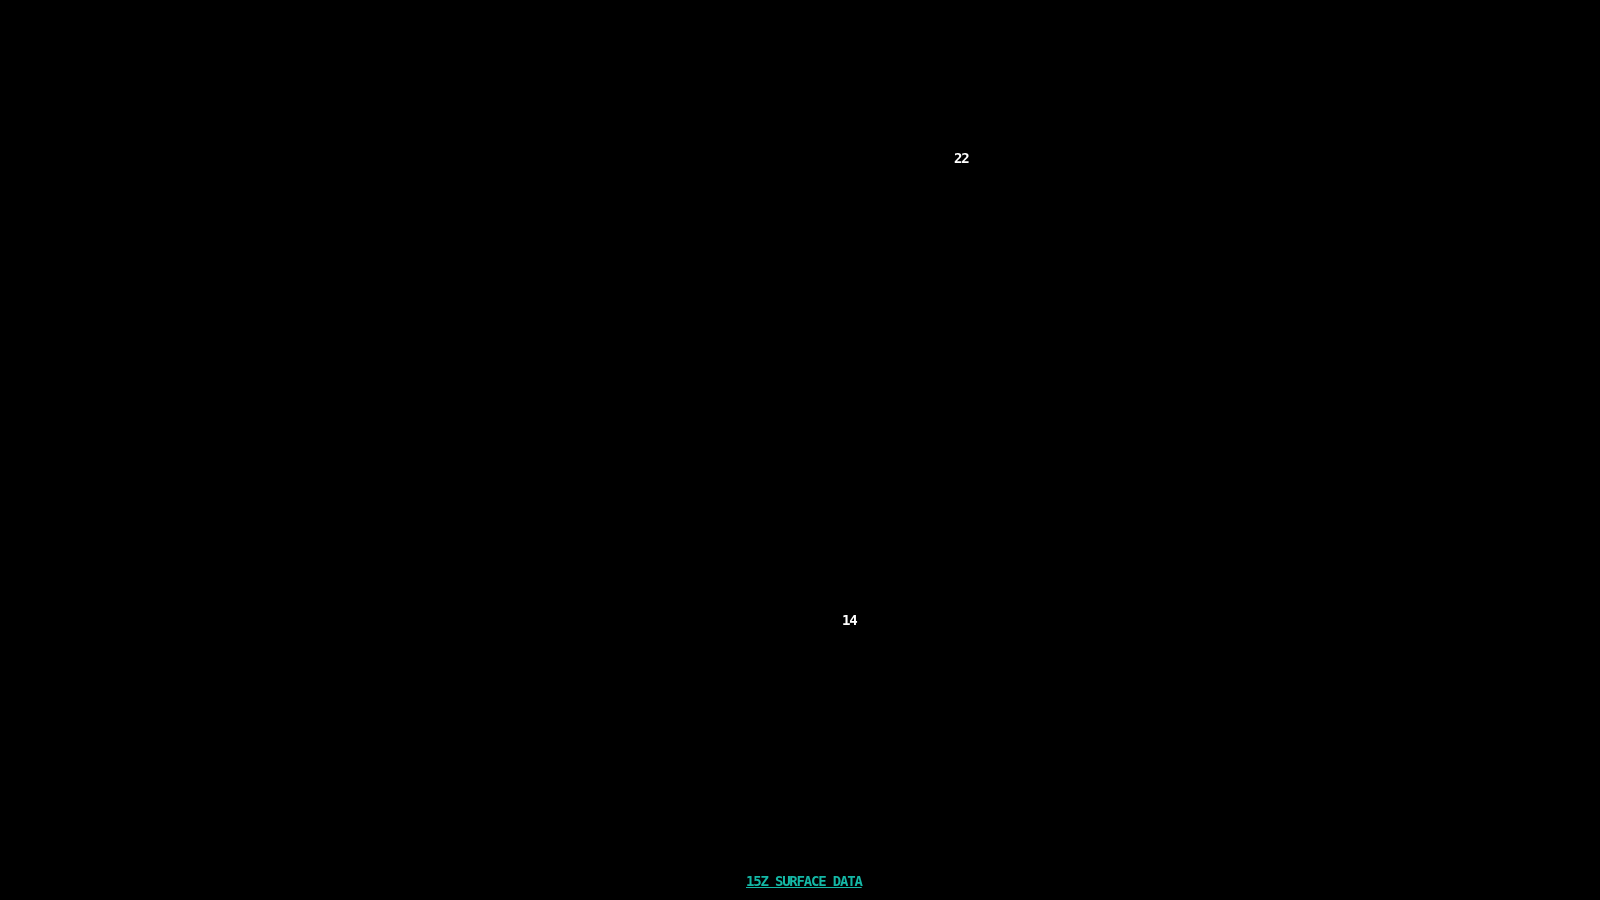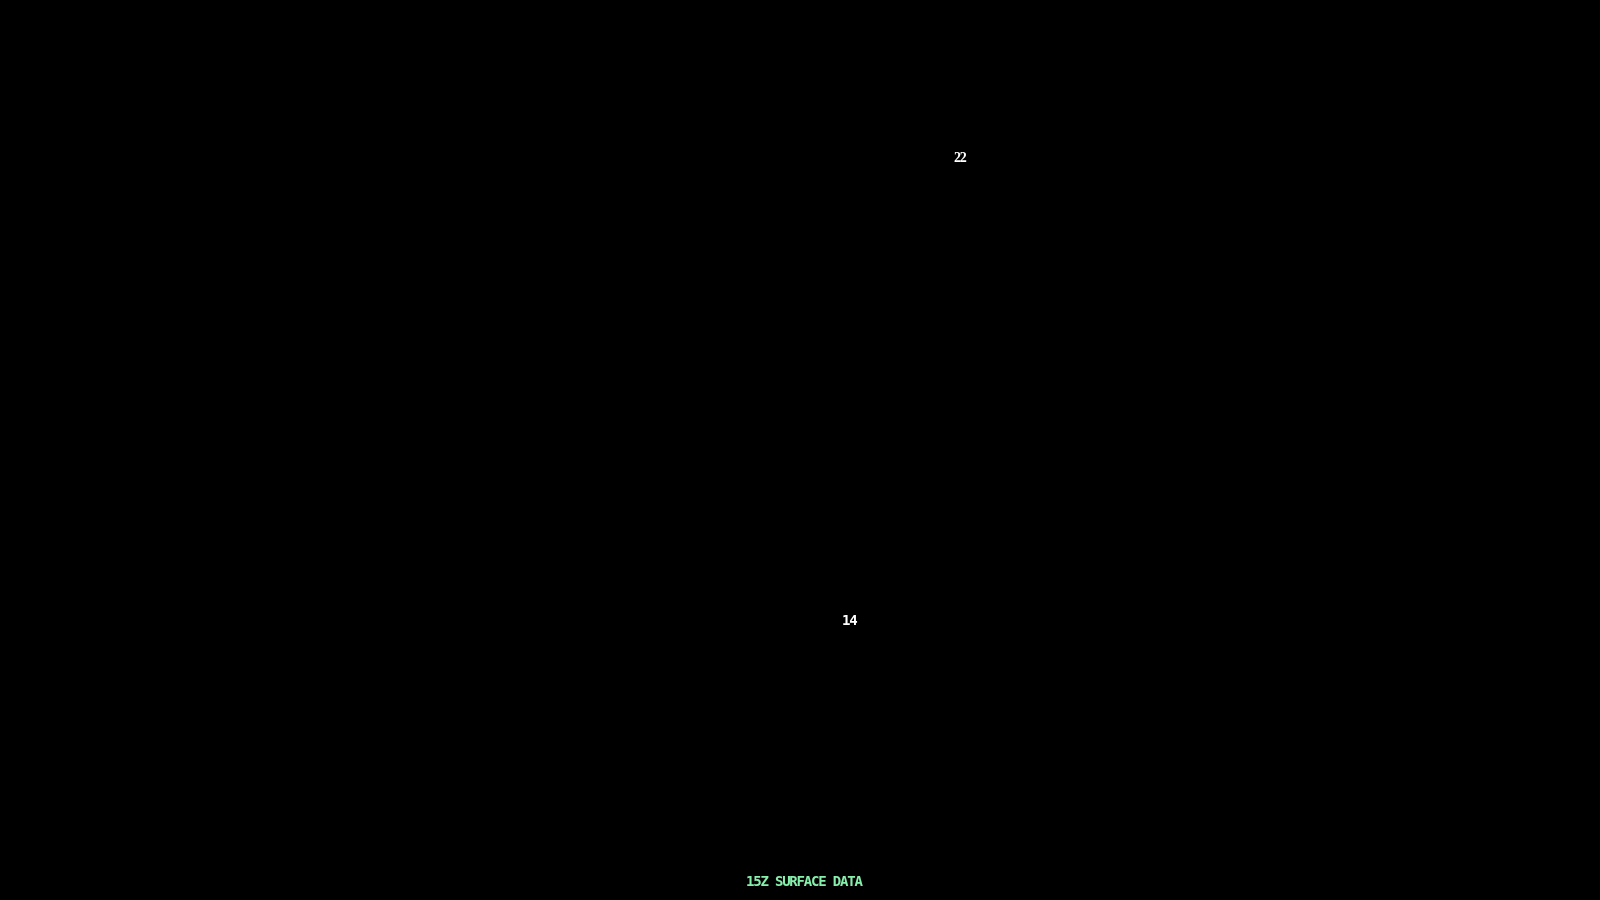--- a/index.html
+++ b/index.html
@@ -26,16 +26,16 @@
     font-weight: bold;
     letter-spacing: -1.2px;
     line-height: 14px;
     white-space: pre;
   }
 </style>
 </head>
 <body style="background: rgb(0, 0, 0);">
 
 <div id="display" style="background: rgb(0, 0, 0);">
-  <div class="plot-text" style="left: 954px; top: 151px; color: rgb(255, 255, 255); font-family: Liberation Serif, serif;">22</div>
+  <div class="plot-text" style="left: 954px; top: 151px; color: rgb(255, 255, 255);">22</div>
   <div class="plot-text" style="left: 816px; top: 613px; color: rgb(255, 255, 255); margin-left: 26px;">14</div>
-  <div class="plot-text" style="left: 746px; top: 874px; color: #86efac;">15Z SURFACE DATA</div>
+  <div class="plot-text" style="left: 746px; top: 874px; color: #14b8a6; text-decoration: underline;">15Z SURFACE DATA</div>
 </div>
 
 </body></html>

